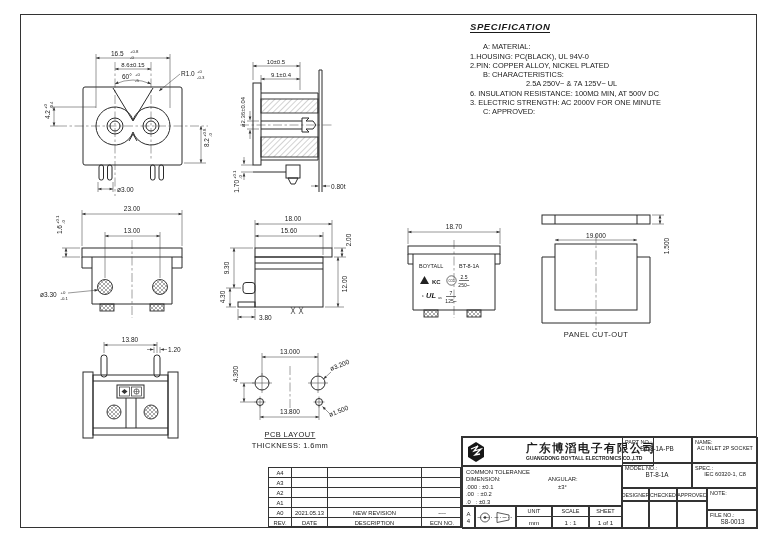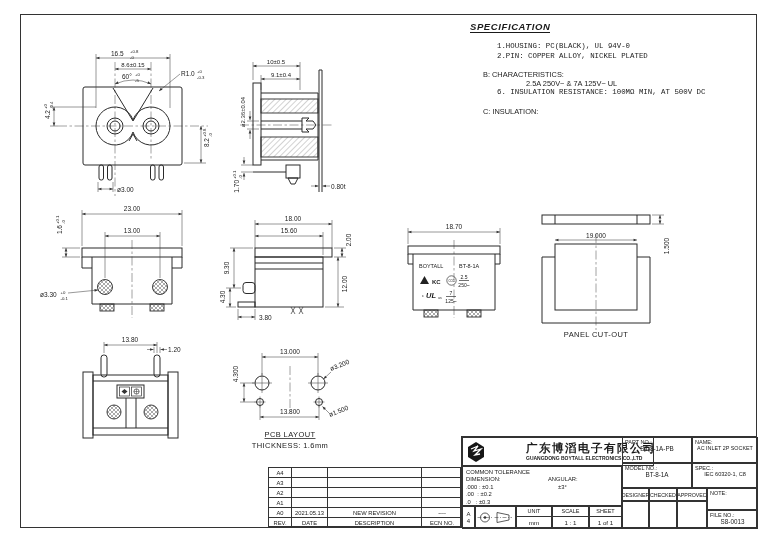--- a/index.html
+++ b/index.html
@@ -17,23 +17,23 @@
   .dt{font-size:6.5px;}
   .dtm{font-size:6px;}
   .dts{font-size:4.3px;}
   .lbl{font-size:7.5px;letter-spacing:0.4px;}
   .und{text-decoration:underline;}
   
   .spec{position:absolute;left:470px;top:22px;width:286px;font-size:7.4px;line-height:9.3px;}
   .spec-title{display:inline-block;font-size:9.5px;font-weight:bold;font-style:italic;letter-spacing:0.6px;border-bottom:1.2px solid #1a1a1a;padding-bottom:1px;margin-bottom:9px;}
   .ln{white-space:nowrap;}
   .i0{margin-left:13px;}
-  .i1{margin-left:27px;font-family:Liberation Mono, monospace;}
+  .i1{}
   .i2{margin-left:56px;}
-  .gap{margin-top:9px;}
+  .gap{}
   
   .rev{position:absolute;left:268px;top:467px;width:193px;height:60px;display:grid;grid-template-columns:23px 36px 94px 40px;grid-auto-rows:10px;font-size:5.8px;border:1px solid #333;box-sizing:border-box;}
   .rev>div{border-right:1px solid #333;border-bottom:1px solid #333;display:flex;align-items:center;justify-content:center;overflow:hidden;}
   .rev>div:nth-child(4n){border-right:none;}
   
   .tb{position:absolute;left:461px;top:436px;width:296px;height:92px;border:1px solid #333;box-sizing:border-box;}
   .cell{position:absolute;border:1px solid #333;box-sizing:border-box;overflow:hidden;}
   .cl-label{font-size:5.5px;padding:1px 0 0 2px;}
   .cl-value{font-size:6.3px;text-align:center;}
   .company{display:flex;align-items:center;padding:2px;}
@@ -308,26 +308,28 @@
       <text class="dt" transform="rotate(-22 331 371)" x="331" y="371">ø3.200</text>
       <line class="thin" x1="330" y1="414" x2="322.5" y2="406.5" marker-end="url(#ar)"></line>
       <text class="dt" transform="rotate(-22 330 417)" x="330" y="417">ø1.500</text>
       <text class="lbl und" text-anchor="middle" x="290" y="437">PCB LAYOUT</text>
       <text class="lbl" text-anchor="middle" x="290" y="447.5">THICKNESS: 1.6mm</text>
     </g>
   </svg>
 
   <div class="spec">
     <div class="spec-title">SPECIFICATION</div>
+    <div class="ln i0">A: MATERIAL:</div>
     <div class="ln i1">1.HOUSING: PC(BLACK), UL 94V-0</div>
     <div class="ln i1">2.PIN: COPPER ALLOY, NICKEL PLATED</div>
     <div class="ln i0 gap">B: CHARACTERISTICS:</div>
     <div class="ln i2">2.5A 250V~ &amp; 7A 125V~ UL</div>
     <div class="ln i1">6. INSULATION RESISTANCE: 100MΩ MIN, AT 500V DC</div>
-    <div class="ln i0 gap">C: INSULATION:</div>
+    <div class="ln i1">3. ELECTRIC STRENGTH: AC 2000V FOR ONE MINUTE</div>
+    <div class="ln i0 gap">C: APPROVED:</div>
   </div>
 
   <div class="rev">
     <div>A4</div>
     <div></div>
     <div></div>
     <div></div>
     <div>A3</div>
     <div></div>
     <div></div>

